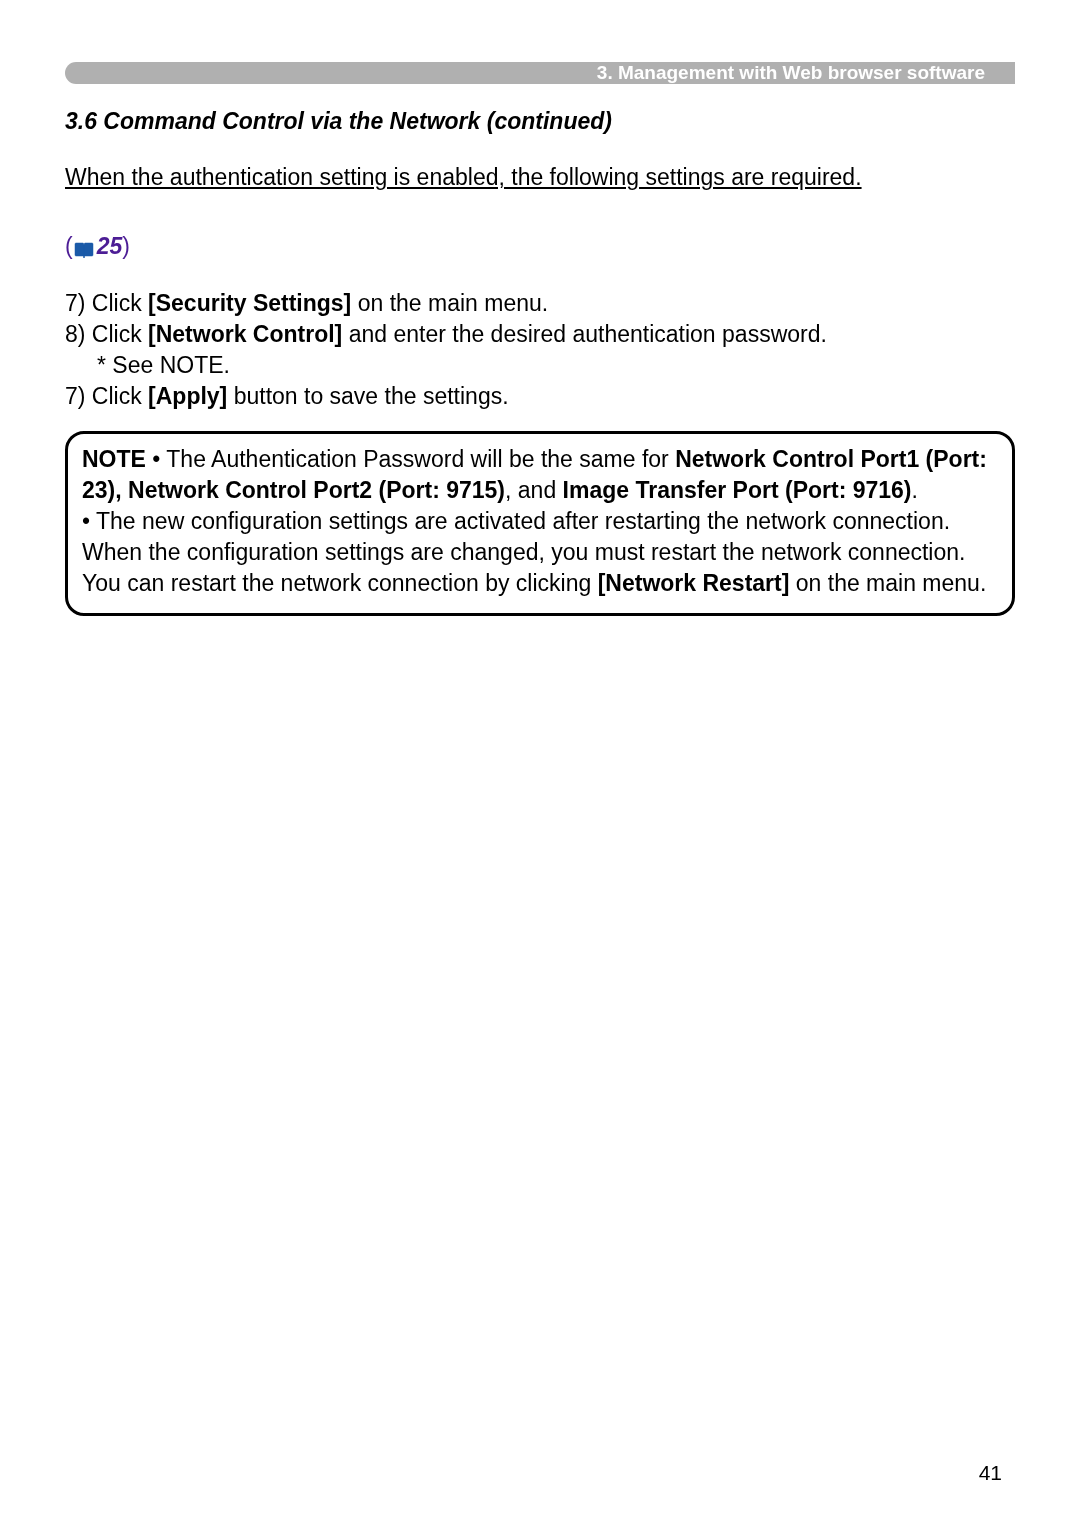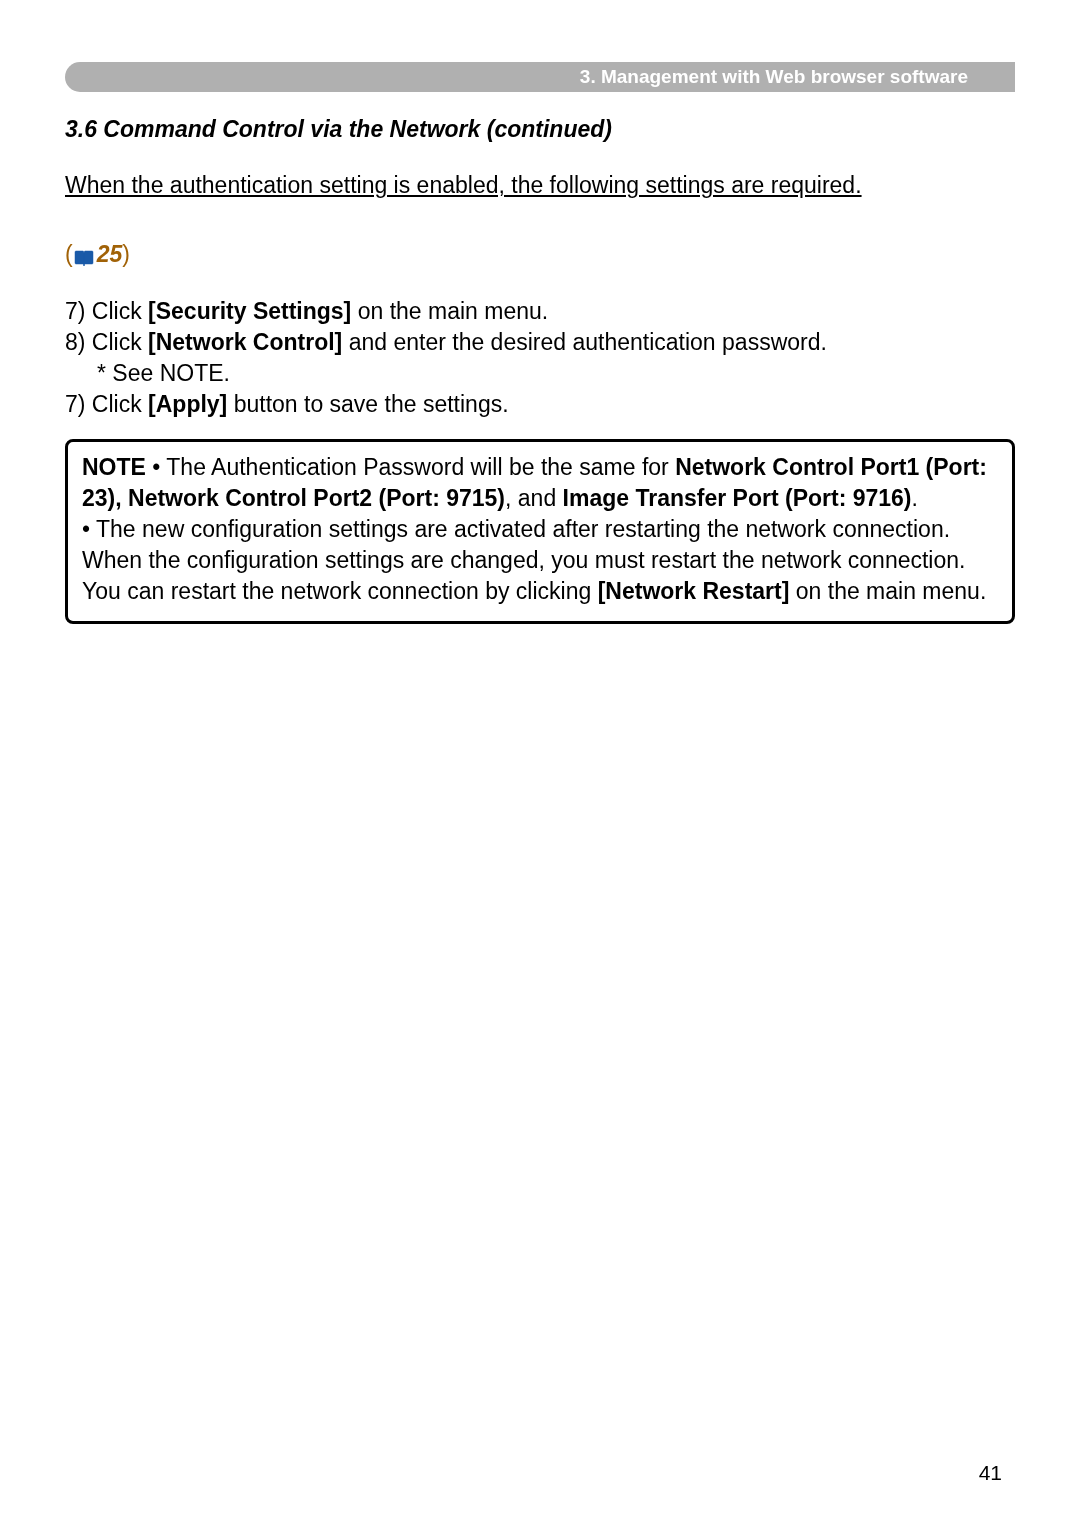--- a/index.html
+++ b/index.html
@@ -11,27 +11,27 @@
       width: 1080px;
       height: 1532px;
       background: #ffffff;
       font-family: Arial, Helvetica, sans-serif;
       position: relative;
     }
     .page-container {
       padding: 62px 65px 0 65px;
     }
     .header-bar {
-      height: 30px;
+      height: 22px;
       background: #b0b0b0;
       border-radius: 15px 0 0 15px;
       display: flex;
       align-items: center;
       justify-content: flex-end;
-      padding-right: 47px;
+      padding-right: 30px;
       margin-bottom: 24px;
     }
     .header-text {
       color: #ffffff;
       font-size: 19px;
       font-weight: bold;
     }
     .section-title {
       font-size: 23px;
       font-weight: bold;
@@ -41,21 +41,21 @@
     }
     .body-text {
       font-size: 23px;
       color: #000;
       line-height: 1.35;
       margin-bottom: 2px;
       text-decoration: underline;
     }
     .ref-line {
       font-size: 23px;
-      color: #a16207;
+      color: #4c1d95;
       margin-bottom: 28px;
       margin-top: 40px;
     }
     .book-icon {
       display: inline-block;
       width: 22px;
       height: 18px;
       vertical-align: middle;
       margin-right: 2px;
     }
@@ -72,21 +72,21 @@
       line-height: 1.35;
     }
     .step-indent {
       padding-left: 32px;
     }
     .bold {
       font-weight: bold;
     }
     .note-box {
       border: 3px solid #000;
-      border-radius: 8px;
+      border-radius: 19px;
       padding: 10px 14px 14px 14px;
       font-size: 23px;
       line-height: 1.35;
       color: #000;
     }
     .note-label {
       font-weight: bold;
       font-family: Arial, sans-serif;
     }
     .page-number {

